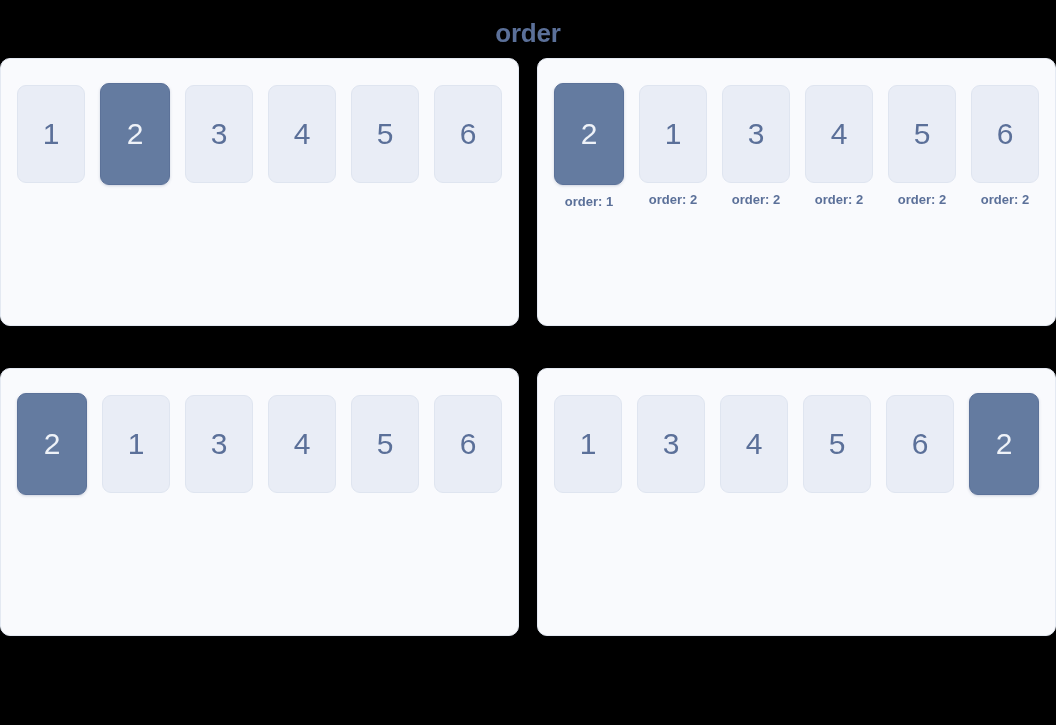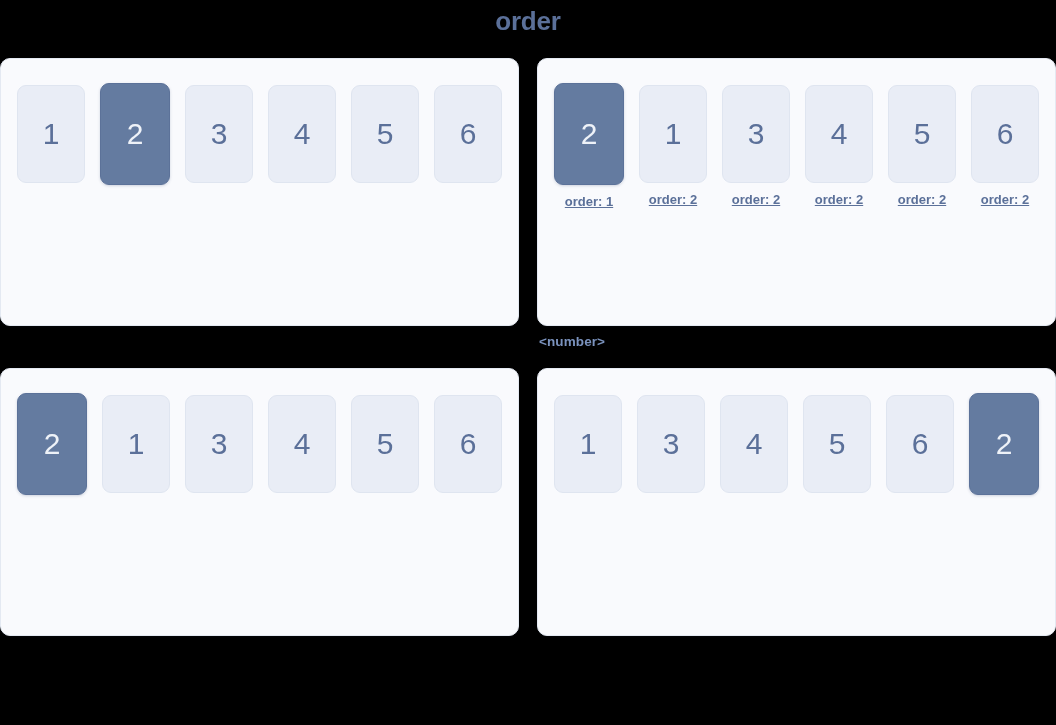--- a/index.html
+++ b/index.html
@@ -13,21 +13,21 @@
     height: 725px;
     position: relative;
     overflow: hidden;
     font-family: "Liberation Sans", sans-serif;
     -webkit-font-smoothing: antialiased;
   }
 
   
   .page-title {
     position: absolute;
-    top: 0;
+    top: 12px;
     left: 0;
     width: 1056px;
     height: 42px;
     line-height: 42px;
     text-align: center;
     font-size: 26px;
     font-weight: bold;
     color: #5b7099;
     letter-spacing: -0.2px;
   }
@@ -101,21 +101,20 @@
     color: #eef2f8;
     box-shadow: 0 1px 3px rgba(50, 70, 110, 0.22);
   }
 
   .order-note {
     margin-top: 9px;
     font-size: 13px;
     font-weight: bold;
     color: #5b7099;
     white-space: nowrap;
-    text-decoration: underline;
   }
 
   .panel-caption {
     margin-top: 8px;
     padding-left: 2px;
     font-size: 13.5px;
     font-weight: bold;
     color: #7a92bd;
     letter-spacing: 0.1px;
   }
@@ -174,21 +173,20 @@
           <div class="item-wrap">
             <div class="item">5</div>
             <div class="order-note">order: 2</div>
           </div>
           <div class="item-wrap">
             <div class="item">6</div>
             <div class="order-note">order: 2</div>
           </div>
         </div>
     </div>
-    <div class="panel-caption">&lt;number&gt;</div>
   </div>
 
   <div class="demo-cell">
     <div class="panel">
       <div class="panel-row">
           <div class="item-wrap">
             <div class="item is-active">2</div>
           </div>
           <div class="item-wrap">
             <div class="item">1</div>

